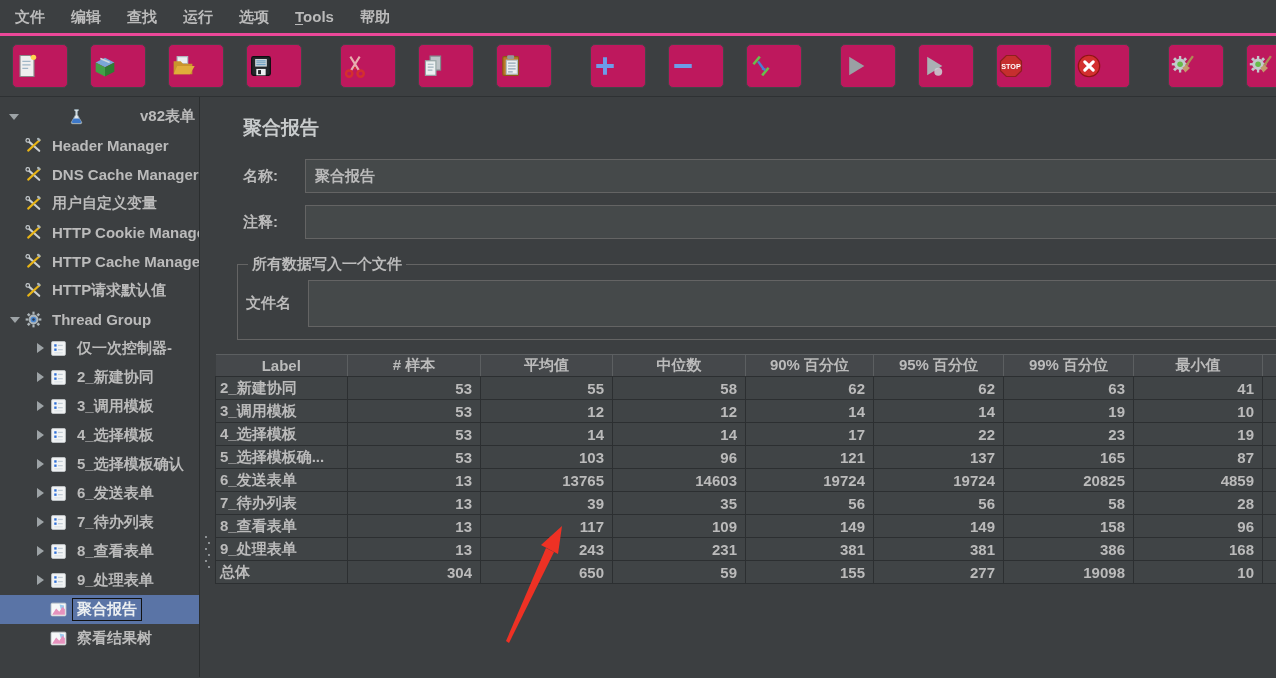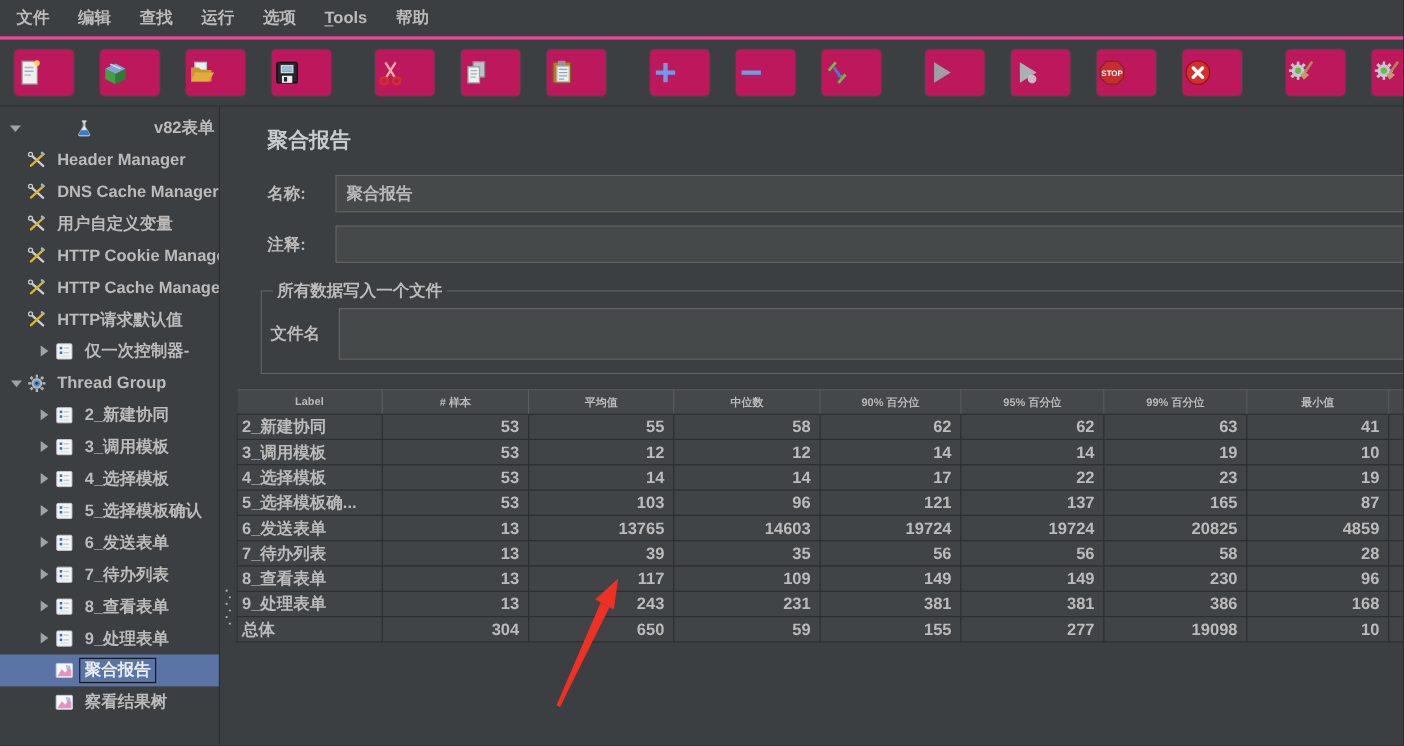--- a/index.html
+++ b/index.html
@@ -63,21 +63,21 @@
       margin: 16px -4px 0 -6px; padding: 2px 0 12px 8px; }
   fieldset.file-group legend { margin-left: 2px; padding: 0 4px; font-weight: bold; }
   fieldset.file-group .form-row { margin-bottom: 0; margin-top: 4px; }
   fieldset.file-group input { height: 47px; }
   
   .agg-wrap { margin-top: 14px; }
   table.agg { width: 1061px; table-layout: fixed; border-collapse: collapse; }
   table.agg th { height: 22px; background: var(--table_header_bg, #45484b);
       border-top: 1px solid #5c5f61; border-right: 1px solid #5c5f61;
       border-bottom: 1px solid #2c2f31;
-      font-weight: bold; font-size: 10px; text-align: center; overflow: hidden;
+      font-weight: bold; font-size: 15px; text-align: center; overflow: hidden;
       white-space: nowrap; }
   table.agg td { height: 23px; background: var(--table_row_bg, #404446);
       border: 1px solid #2c2f31; border-top: none; padding: 0 8px;
       text-align: right; overflow: hidden; white-space: nowrap; }
   table.agg td.label-cell { text-align: left; padding-left: 4px; }
   
   .arrow-overlay { position: absolute; left: 0; top: 0; width: 1276px; height: 678px;
                    pointer-events: none; z-index: 9; }
 </style>
 </head>
@@ -338,54 +338,54 @@
           <span class="tree-icon">
             <svg viewBox="0 0 16 16">
               <path d="M2.4 3.2l11 9.8" stroke="#c9ced1" stroke-width="2" stroke-linecap="round" fill="none"></path>
               <circle cx="2.6" cy="3.2" r="1.7" fill="#3c3f41" stroke="#c9ced1" stroke-width="1.1"></circle>
               <path d="M13.6 3L3 12.8" stroke="#e7b416" stroke-width="2" stroke-linecap="round" fill="none"></path>
               <path d="M13.6 3l-1.2-1.2" stroke="#aab4b8" stroke-width="2.2" stroke-linecap="round" fill="none"></path>
             </svg>
           </span>
           <span class="tree-label">HTTP请求默认值</span>
         </div>
-        <div class="tree-row d2">
-          <span class="exp closed"></span>
-          <span class="tree-icon">
-            <svg viewBox="0 0 16 16">
-              <rect x="1.5" y="1.5" width="13" height="13" rx="1" fill="#f2f4f5" stroke="#c6cbce" stroke-width="0.8"></rect>
-              <rect x="4" y="4" width="2.2" height="2.2" fill="#2f6fd6"></rect>
-              <rect x="4" y="8" width="2.2" height="2.2" fill="#2f6fd6"></rect>
-              <rect x="7.5" y="4.5" width="4.5" height="1.2" fill="#c3cdd4"></rect>
-              <rect x="7.5" y="8.5" width="4.5" height="1.2" fill="#c3cdd4"></rect>
-              <rect x="4" y="11.5" width="8" height="1.2" fill="#dde3e7"></rect>
-            </svg>
-          </span>
-          <span class="tree-label">仅一次控制器-</span>
-        </div>
         <div class="tree-row d1">
           <span class="exp open"></span>
           <span class="tree-icon">
             <svg viewBox="0 0 16 16">
               <g fill="#aeb6ba">
                 <circle cx="8" cy="8" r="4.6"></circle>
                 <rect x="7" y="0.6" width="2" height="2.6"></rect>
                 <rect x="7" y="12.8" width="2" height="2.6"></rect>
                 <rect x="0.6" y="7" width="2.6" height="2"></rect>
                 <rect x="12.8" y="7" width="2.6" height="2"></rect>
                 <rect x="2.3" y="2.3" width="2.4" height="2.4" transform="rotate(45 3.5 3.5)"></rect>
                 <rect x="11.3" y="2.3" width="2.4" height="2.4" transform="rotate(45 12.5 3.5)"></rect>
                 <rect x="2.3" y="11.3" width="2.4" height="2.4" transform="rotate(45 3.5 12.5)"></rect>
                 <rect x="11.3" y="11.3" width="2.4" height="2.4" transform="rotate(45 12.5 12.5)"></rect>
               </g>
               <circle cx="8" cy="8" r="2.7" fill="#4b87cf"></circle>
               <circle cx="8" cy="8" r="1.2" fill="#2a3b52"></circle>
             </svg>
           </span>
           <span class="tree-label">Thread Group</span>
+        </div>
+        <div class="tree-row d2">
+          <span class="exp closed"></span>
+          <span class="tree-icon">
+            <svg viewBox="0 0 16 16">
+              <rect x="1.5" y="1.5" width="13" height="13" rx="1" fill="#f2f4f5" stroke="#c6cbce" stroke-width="0.8"></rect>
+              <rect x="4" y="4" width="2.2" height="2.2" fill="#2f6fd6"></rect>
+              <rect x="4" y="8" width="2.2" height="2.2" fill="#2f6fd6"></rect>
+              <rect x="7.5" y="4.5" width="4.5" height="1.2" fill="#c3cdd4"></rect>
+              <rect x="7.5" y="8.5" width="4.5" height="1.2" fill="#c3cdd4"></rect>
+              <rect x="4" y="11.5" width="8" height="1.2" fill="#dde3e7"></rect>
+            </svg>
+          </span>
+          <span class="tree-label">仅一次控制器-</span>
         </div>
         <div class="tree-row d2">
           <span class="exp closed"></span>
           <span class="tree-icon">
             <svg viewBox="0 0 16 16">
               <rect x="1.5" y="1.5" width="13" height="13" rx="1" fill="#f2f4f5" stroke="#c6cbce" stroke-width="0.8"></rect>
               <rect x="4" y="4" width="2.2" height="2.2" fill="#2f6fd6"></rect>
               <rect x="4" y="8" width="2.2" height="2.2" fill="#2f6fd6"></rect>
               <rect x="7.5" y="4.5" width="4.5" height="1.2" fill="#c3cdd4"></rect>
               <rect x="7.5" y="8.5" width="4.5" height="1.2" fill="#c3cdd4"></rect>
@@ -640,21 +640,21 @@
                 <td>28</td>
                 <td></td>
               </tr>
               <tr>
                 <td class="label-cell">8_查看表单</td>
                 <td>13</td>
                 <td>117</td>
                 <td>109</td>
                 <td>149</td>
                 <td>149</td>
-                <td>230</td>
+                <td>158</td>
                 <td>96</td>
                 <td></td>
               </tr>
               <tr>
                 <td class="label-cell">9_处理表单</td>
                 <td>13</td>
                 <td>243</td>
                 <td>231</td>
                 <td>381</td>
                 <td>381</td>

